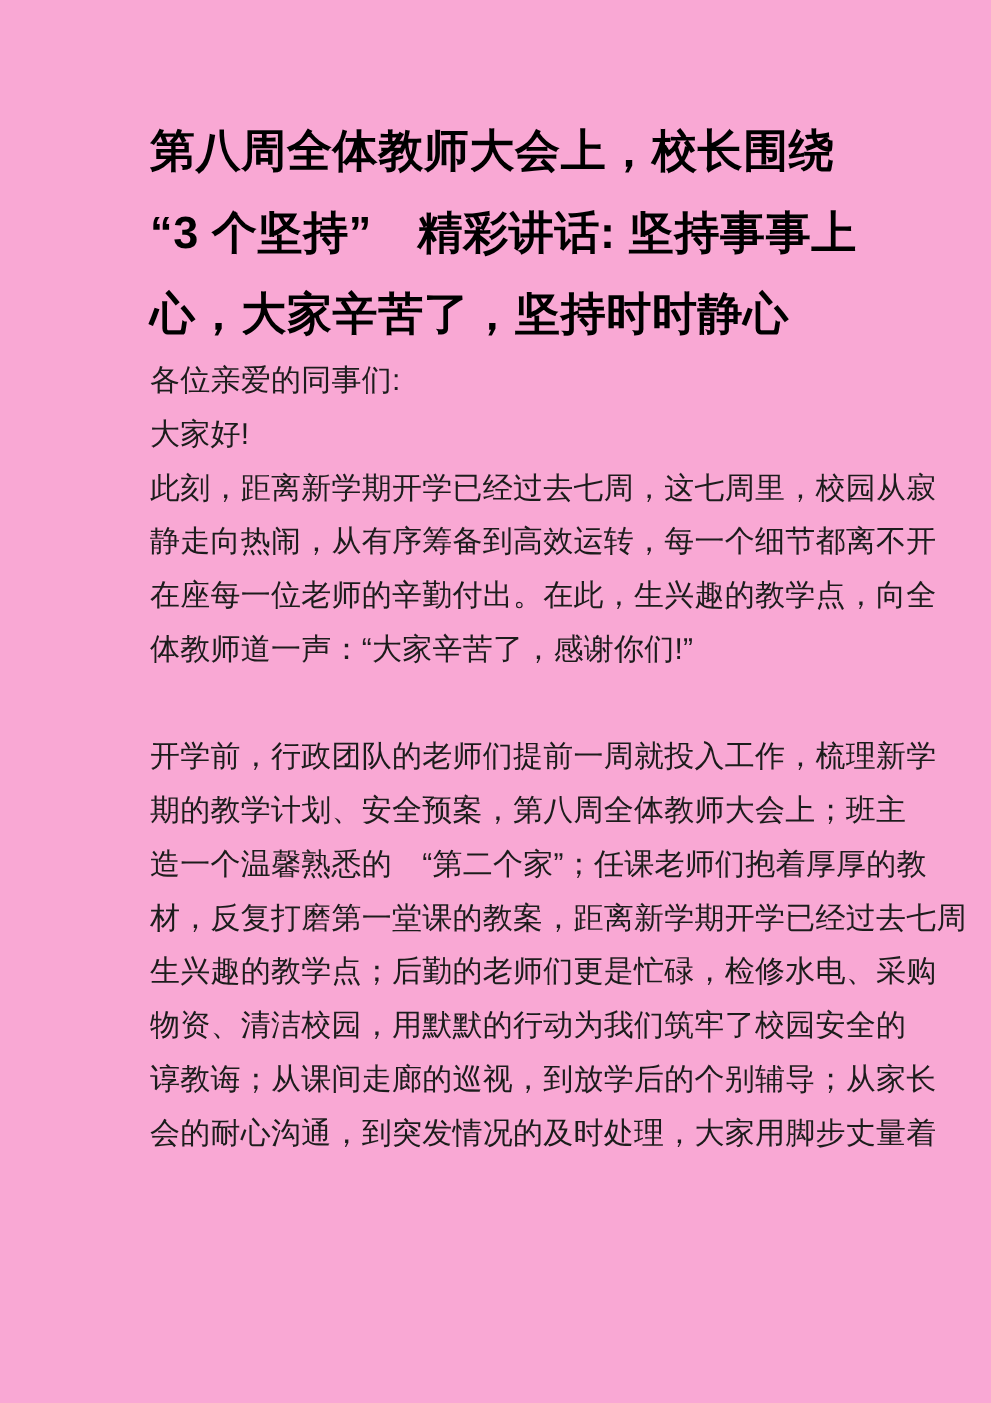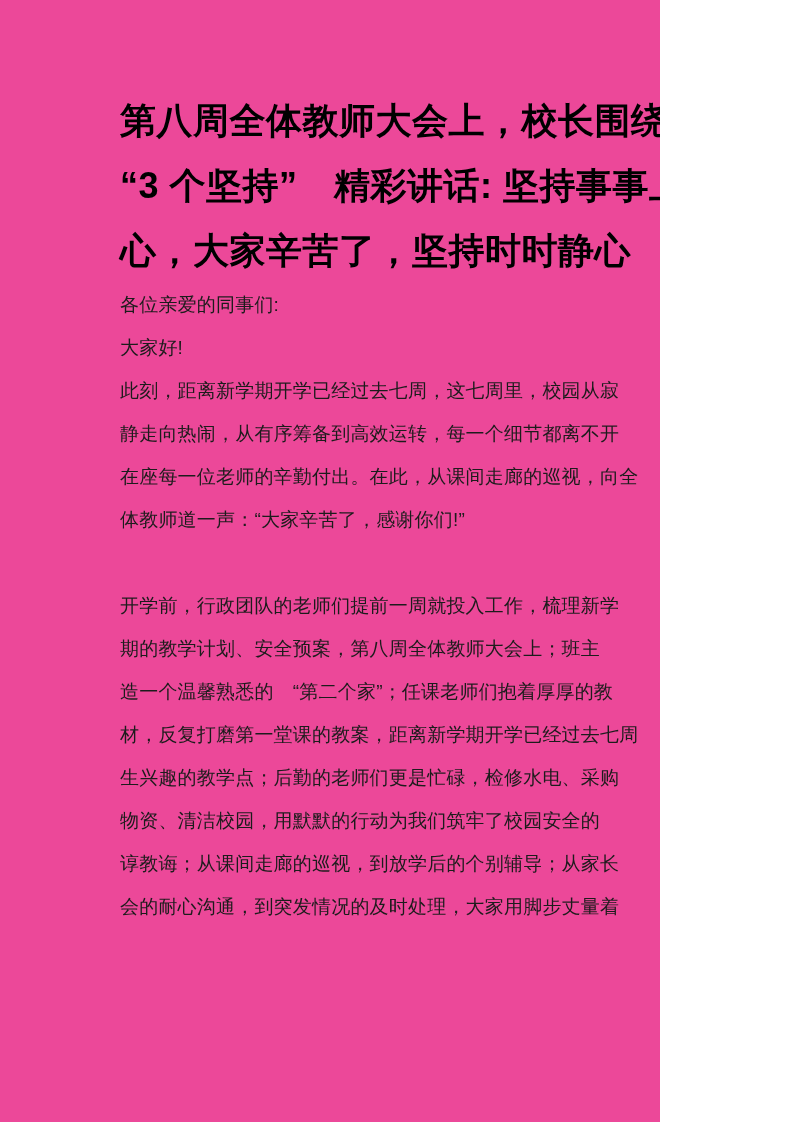--- a/index.html
+++ b/index.html
@@ -2,23 +2,23 @@
 <html><head>
 <meta charset="utf-8">
 <style>
   html, body {
     margin: 0;
     padding: 0;
     background: #ffffff;
   }
   .page {
     position: relative;
-    width: 660px;
+    width: 793px;
     height: 1122px;
-    background: #ec4899;
+    background: #f9a8d4;
     overflow: hidden;
     font-family: "Liberation Sans", sans-serif;
   }
   .content {
     position: absolute;
     left: 120px;
     top: 88px;
     width: 556px;
   }
   .doc-title {
@@ -29,21 +29,21 @@
     line-height: 65px;
     font-weight: 800;
     color: #000000;
     letter-spacing: 0.5px;
     white-space: pre;
   }
   .doc-body {
     margin: 0;
   }
   .body-line {
-    font-size: 19px;
+    font-size: 24px;
     line-height: 43px;
     min-height: 43px;
     font-weight: 400;
     color: #1c1c1c;
     letter-spacing: 0.2px;
     white-space: pre;
   }
 </style>
 </head>
 <body>
@@ -55,21 +55,21 @@
       <div class="title-line">第八周全体教师大会上，校长围绕</div>
       <div class="title-line">“3 个坚持”　精彩讲话: 坚持事事上</div>
       <div class="title-line">心，大家辛苦了，坚持时时静心</div>
     </div>
 
     <div class="doc-body">
       <div class="body-line">各位亲爱的同事们:</div>
       <div class="body-line">大家好!</div>
       <div class="body-line">此刻，距离新学期开学已经过去七周，这七周里，校园从寂</div>
       <div class="body-line">静走向热闹，从有序筹备到高效运转，每一个细节都离不开</div>
-      <div class="body-line">在座每一位老师的辛勤付出。在此，从课间走廊的巡视，向全</div>
+      <div class="body-line">在座每一位老师的辛勤付出。在此，生兴趣的教学点，向全</div>
       <div class="body-line">体教师道一声：“大家辛苦了，感谢你们!”</div>
       <div class="body-line"></div>
       <div class="body-line">开学前，行政团队的老师们提前一周就投入工作，梳理新学</div>
       <div class="body-line">期的教学计划、安全预案，第八周全体教师大会上；班主</div>
       <div class="body-line">造一个温馨熟悉的　“第二个家”；任课老师们抱着厚厚的教</div>
       <div class="body-line">材，反复打磨第一堂课的教案，距离新学期开学已经过去七周</div>
       <div class="body-line">生兴趣的教学点；后勤的老师们更是忙碌，检修水电、采购</div>
       <div class="body-line">物资、清洁校园，用默默的行动为我们筑牢了校园安全的</div>
       <div class="body-line">谆教诲；从课间走廊的巡视，到放学后的个别辅导；从家长</div>
       <div class="body-line">会的耐心沟通，到突发情况的及时处理，大家用脚步丈量着</div>

